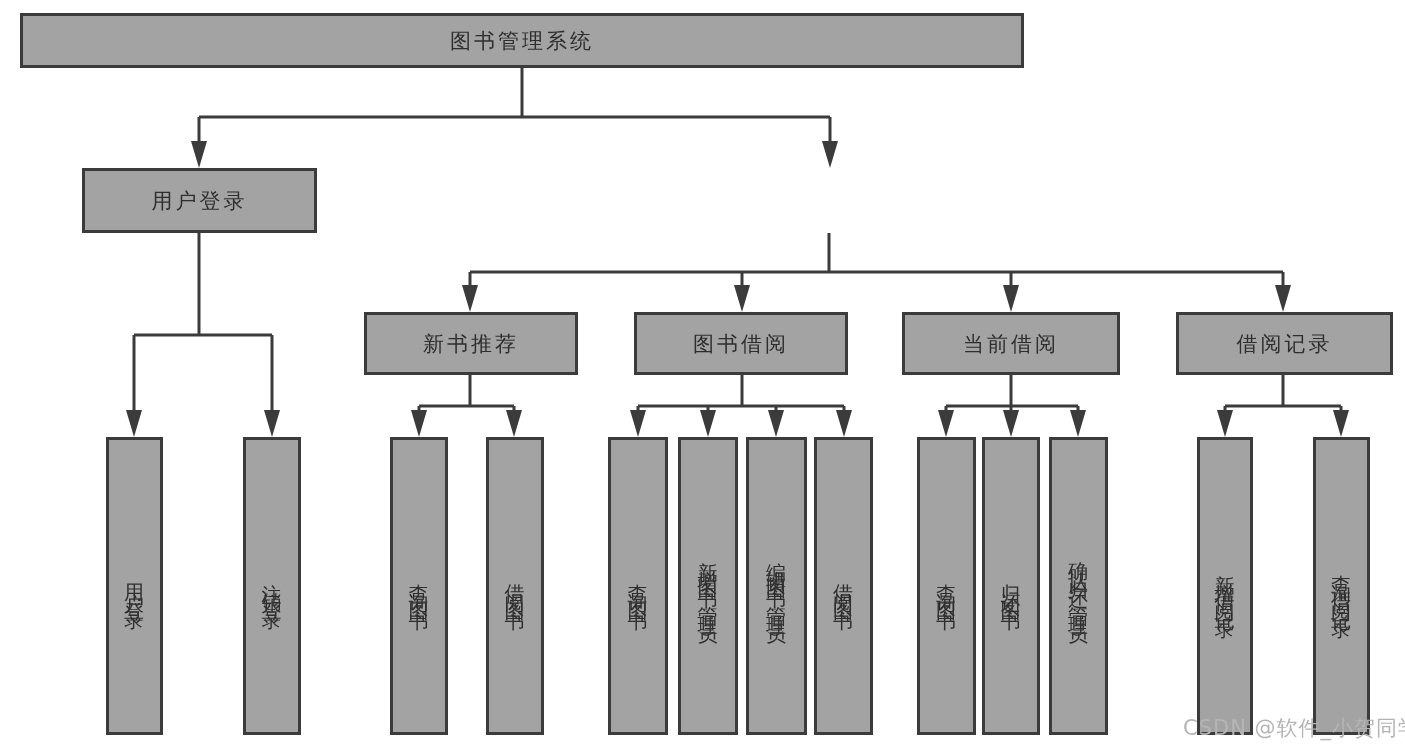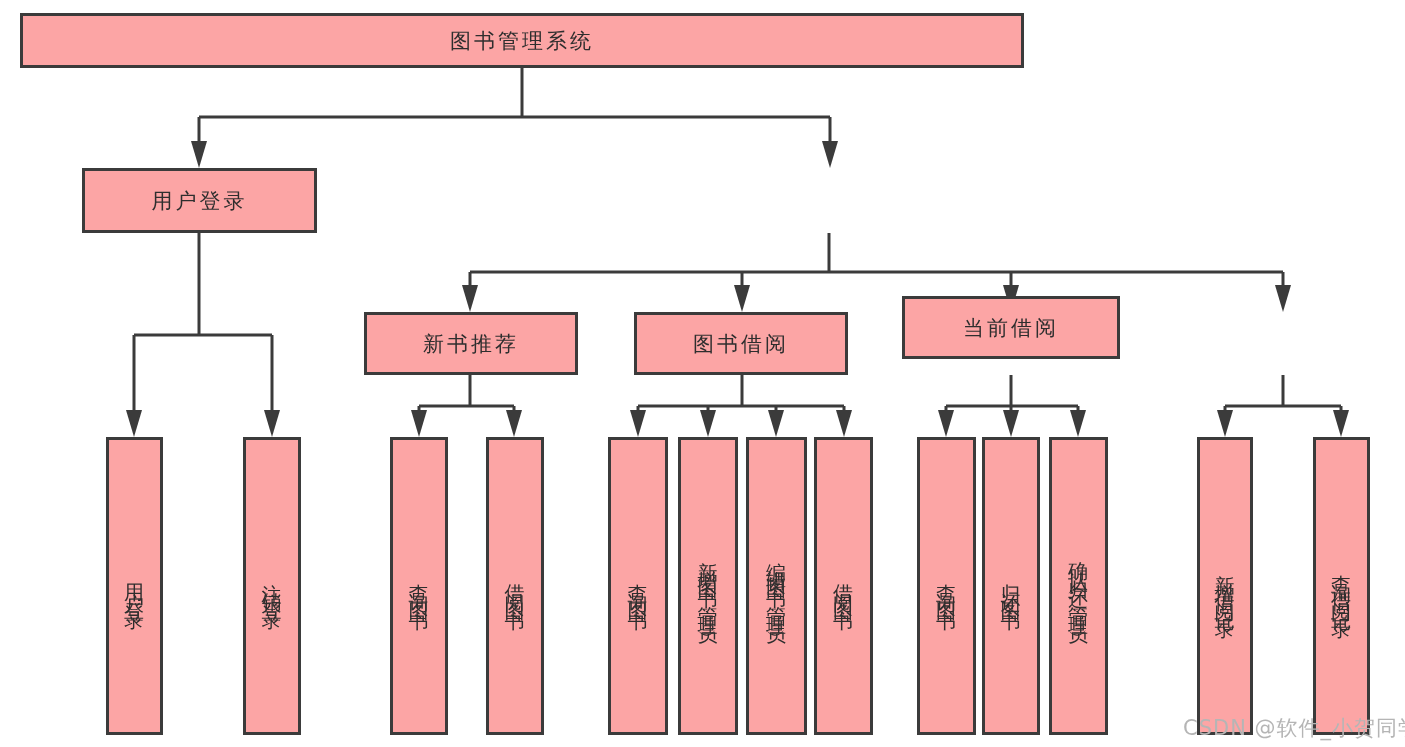--- a/index.html
+++ b/index.html
@@ -26,21 +26,21 @@
     stroke-width: 3;
   }
   .connectors polygon {
     fill: #3b3b3b;
     stroke: none;
   }
   .box {
     position: absolute;
     box-sizing: border-box;
     border: 3px solid #3b3b3b;
-    background: #fca5a5;
+    background: #a3a3a3;
     display: flex;
     align-items: center;
     justify-content: center;
     color: #2e2e2e;
   }
   .h-label {
     font-size: 21px;
     letter-spacing: 3px;
     white-space: nowrap;
     color: #2e2e2e;
@@ -151,22 +151,25 @@
   <div class="box" style="left:82px; top:168px; width:235px; height:65px">
     <span class="h-label">用户登录</span>
   </div>
 
   <div class="box" style="left:364px; top:312px; width:214px; height:63px">
     <span class="h-label">新书推荐</span>
   </div>
   <div class="box" style="left:634px; top:312px; width:214px; height:63px">
     <span class="h-label">图书借阅</span>
   </div>
-  <div class="box" style="left:902px; top:296px; width:218px; height:63px">
+  <div class="box" style="left:902px; top:312px; width:218px; height:63px">
     <span class="h-label">当前借阅</span>
+  </div>
+  <div class="box" style="left:1176px; top:312px; width:217px; height:63px">
+    <span class="h-label">借阅记录</span>
   </div>
 
   <div class="box" style="left:106px; top:437px; width:57px; height:298px">
     <span class="v-label">用户登录</span>
   </div>
   <div class="box" style="left:243px; top:437px; width:58px; height:298px">
     <span class="v-label">注销登录</span>
   </div>
 
   <div class="box" style="left:390px; top:437px; width:58px; height:298px">

